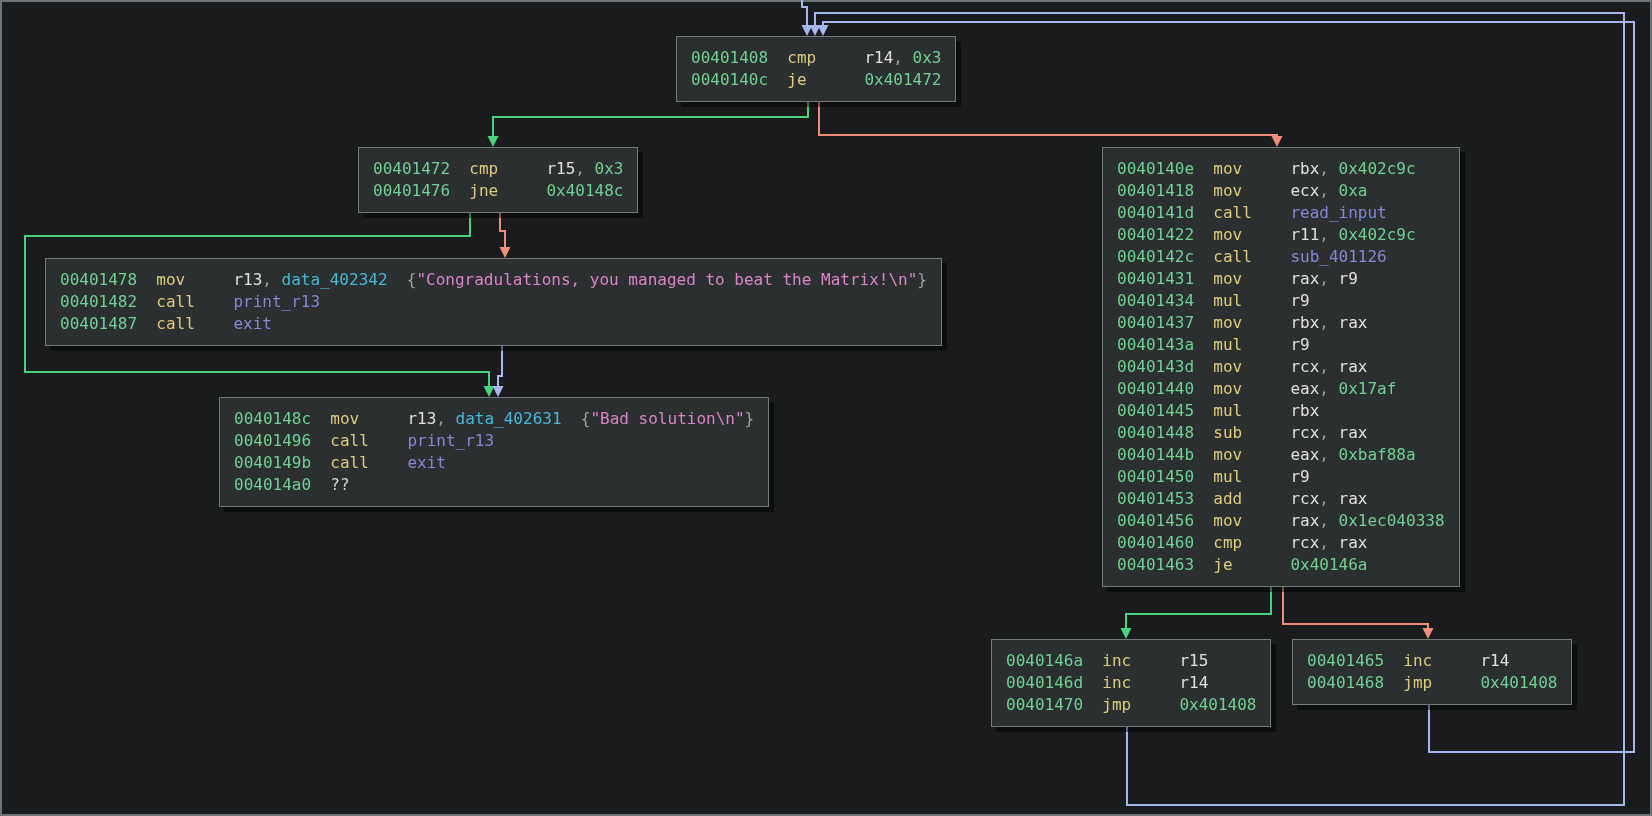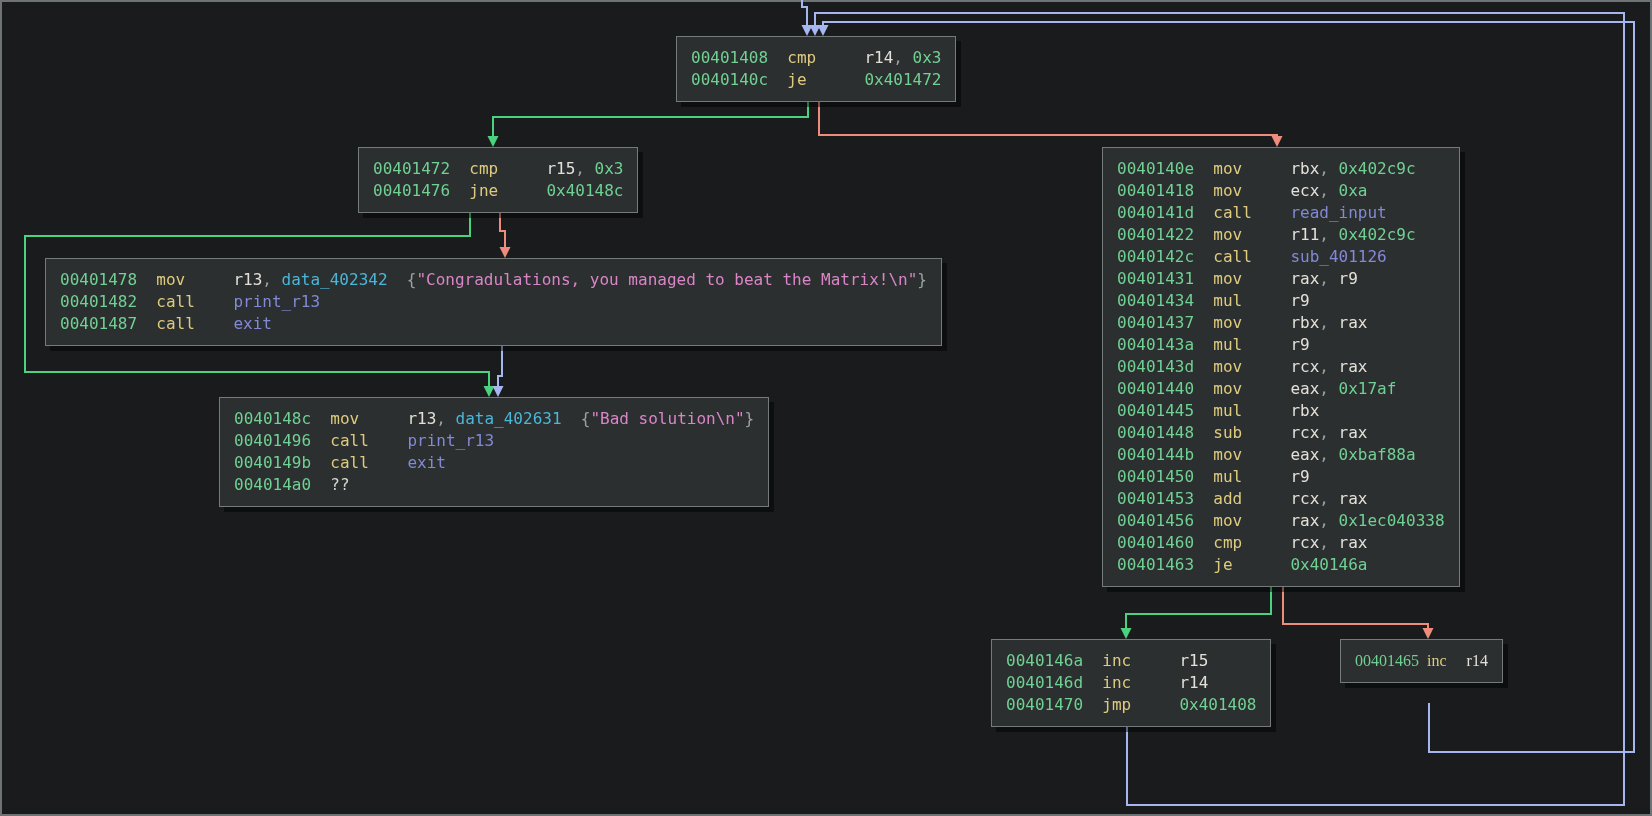--- a/index.html
+++ b/index.html
@@ -68,15 +68,15 @@
       <polyline points="1429,703 1429,752 1634,752 1634,22 823,22 823,30" class="edge edge-uncond"></polyline>
       <polygon points="817.5,25 828.5,25 823,36" class="ah-uncond"></polygon>
     </svg>
   <div id="blocks">
       <div class="block" style="left: 676px; top: 36px;"><div class="row"><span class="tok-addr">00401408</span><span class="tok-plain">  </span><span class="tok-mn">cmp     </span><span class="tok-reg">r14</span><span class="tok-punct">, </span><span class="tok-imm">0x3</span></div><div class="row"><span class="tok-addr">0040140c</span><span class="tok-plain">  </span><span class="tok-mn">je      </span><span class="tok-code">0x401472</span></div></div>
       <div class="block" style="left: 358px; top: 147px;"><div class="row"><span class="tok-addr">00401472</span><span class="tok-plain">  </span><span class="tok-mn">cmp     </span><span class="tok-reg">r15</span><span class="tok-punct">, </span><span class="tok-imm">0x3</span></div><div class="row"><span class="tok-addr">00401476</span><span class="tok-plain">  </span><span class="tok-mn">jne     </span><span class="tok-code">0x40148c</span></div></div>
       <div class="block" style="left: 45px; top: 258px;"><div class="row"><span class="tok-addr">00401478</span><span class="tok-plain">  </span><span class="tok-mn">mov     </span><span class="tok-reg">r13</span><span class="tok-punct">, </span><span class="tok-data">data_402342</span><span class="tok-punct">  {</span><span class="tok-str">"Congradulations, you managed to beat the Matrix!\n"</span><span class="tok-punct">}</span></div><div class="row"><span class="tok-addr">00401482</span><span class="tok-plain">  </span><span class="tok-mn">call    </span><span class="tok-sym">print_r13</span></div><div class="row"><span class="tok-addr">00401487</span><span class="tok-plain">  </span><span class="tok-mn">call    </span><span class="tok-sym">exit</span></div></div>
       <div class="block" style="left: 219px; top: 397px;"><div class="row"><span class="tok-addr">0040148c</span><span class="tok-plain">  </span><span class="tok-mn">mov     </span><span class="tok-reg">r13</span><span class="tok-punct">, </span><span class="tok-data">data_402631</span><span class="tok-punct">  {</span><span class="tok-str">"Bad solution\n"</span><span class="tok-punct">}</span></div><div class="row"><span class="tok-addr">00401496</span><span class="tok-plain">  </span><span class="tok-mn">call    </span><span class="tok-sym">print_r13</span></div><div class="row"><span class="tok-addr">0040149b</span><span class="tok-plain">  </span><span class="tok-mn">call    </span><span class="tok-sym">exit</span></div><div class="row"><span class="tok-addr">004014a0</span><span class="tok-plain">  </span><span class="tok-unknown">??      </span></div></div>
       <div class="block" style="left: 1102px; top: 147px;"><div class="row"><span class="tok-addr">0040140e</span><span class="tok-plain">  </span><span class="tok-mn">mov     </span><span class="tok-reg">rbx</span><span class="tok-punct">, </span><span class="tok-imm">0x402c9c</span></div><div class="row"><span class="tok-addr">00401418</span><span class="tok-plain">  </span><span class="tok-mn">mov     </span><span class="tok-reg">ecx</span><span class="tok-punct">, </span><span class="tok-imm">0xa</span></div><div class="row"><span class="tok-addr">0040141d</span><span class="tok-plain">  </span><span class="tok-mn">call    </span><span class="tok-sym">read_input</span></div><div class="row"><span class="tok-addr">00401422</span><span class="tok-plain">  </span><span class="tok-mn">mov     </span><span class="tok-reg">r11</span><span class="tok-punct">, </span><span class="tok-imm">0x402c9c</span></div><div class="row"><span class="tok-addr">0040142c</span><span class="tok-plain">  </span><span class="tok-mn">call    </span><span class="tok-sym">sub_401126</span></div><div class="row"><span class="tok-addr">00401431</span><span class="tok-plain">  </span><span class="tok-mn">mov     </span><span class="tok-reg">rax</span><span class="tok-punct">, </span><span class="tok-reg">r9</span></div><div class="row"><span class="tok-addr">00401434</span><span class="tok-plain">  </span><span class="tok-mn">mul     </span><span class="tok-reg">r9</span></div><div class="row"><span class="tok-addr">00401437</span><span class="tok-plain">  </span><span class="tok-mn">mov     </span><span class="tok-reg">rbx</span><span class="tok-punct">, </span><span class="tok-reg">rax</span></div><div class="row"><span class="tok-addr">0040143a</span><span class="tok-plain">  </span><span class="tok-mn">mul     </span><span class="tok-reg">r9</span></div><div class="row"><span class="tok-addr">0040143d</span><span class="tok-plain">  </span><span class="tok-mn">mov     </span><span class="tok-reg">rcx</span><span class="tok-punct">, </span><span class="tok-reg">rax</span></div><div class="row"><span class="tok-addr">00401440</span><span class="tok-plain">  </span><span class="tok-mn">mov     </span><span class="tok-reg">eax</span><span class="tok-punct">, </span><span class="tok-imm">0x17af</span></div><div class="row"><span class="tok-addr">00401445</span><span class="tok-plain">  </span><span class="tok-mn">mul     </span><span class="tok-reg">rbx</span></div><div class="row"><span class="tok-addr">00401448</span><span class="tok-plain">  </span><span class="tok-mn">sub     </span><span class="tok-reg">rcx</span><span class="tok-punct">, </span><span class="tok-reg">rax</span></div><div class="row"><span class="tok-addr">0040144b</span><span class="tok-plain">  </span><span class="tok-mn">mov     </span><span class="tok-reg">eax</span><span class="tok-punct">, </span><span class="tok-imm">0xbaf88a</span></div><div class="row"><span class="tok-addr">00401450</span><span class="tok-plain">  </span><span class="tok-mn">mul     </span><span class="tok-reg">r9</span></div><div class="row"><span class="tok-addr">00401453</span><span class="tok-plain">  </span><span class="tok-mn">add     </span><span class="tok-reg">rcx</span><span class="tok-punct">, </span><span class="tok-reg">rax</span></div><div class="row"><span class="tok-addr">00401456</span><span class="tok-plain">  </span><span class="tok-mn">mov     </span><span class="tok-reg">rax</span><span class="tok-punct">, </span><span class="tok-imm">0x1ec040338</span></div><div class="row"><span class="tok-addr">00401460</span><span class="tok-plain">  </span><span class="tok-mn">cmp     </span><span class="tok-reg">rcx</span><span class="tok-punct">, </span><span class="tok-reg">rax</span></div><div class="row"><span class="tok-addr">00401463</span><span class="tok-plain">  </span><span class="tok-mn">je      </span><span class="tok-code">0x40146a</span></div></div>
       <div class="block" style="left: 991px; top: 639px;"><div class="row"><span class="tok-addr">0040146a</span><span class="tok-plain">  </span><span class="tok-mn">inc     </span><span class="tok-reg">r15</span></div><div class="row"><span class="tok-addr">0040146d</span><span class="tok-plain">  </span><span class="tok-mn">inc     </span><span class="tok-reg">r14</span></div><div class="row"><span class="tok-addr">00401470</span><span class="tok-plain">  </span><span class="tok-mn">jmp     </span><span class="tok-code">0x401408</span></div></div>
-      <div class="block" style="left: 1340px; top: 639px; font-family: Liberation Serif, serif;"><div class="row"><span class="tok-addr">00401465</span><span class="tok-plain">  </span><span class="tok-mn">inc     </span><span class="tok-reg">r14</span></div></div>
+      <div class="block" style="left: 1292px; top: 639px;"><div class="row"><span class="tok-addr">00401465</span><span class="tok-plain">  </span><span class="tok-mn">inc     </span><span class="tok-reg">r14</span></div><div class="row"><span class="tok-addr">00401468</span><span class="tok-plain">  </span><span class="tok-mn">jmp     </span><span class="tok-code">0x401408</span></div></div>
     </div>
 </div>
 
 </body></html>

